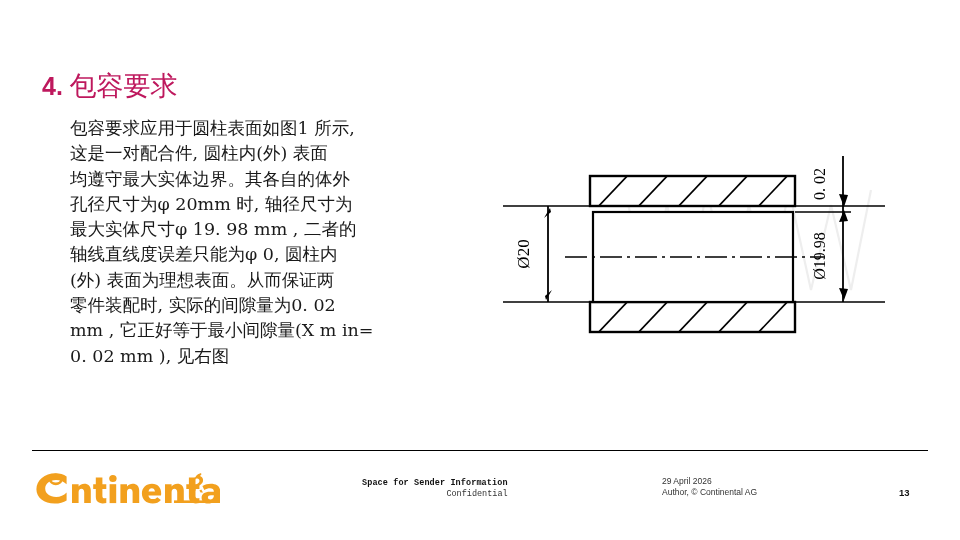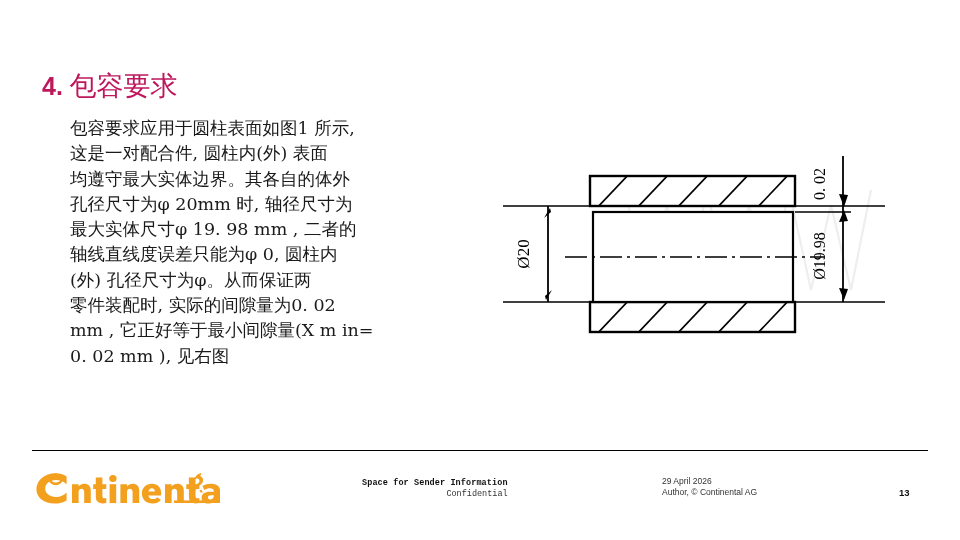--- a/index.html
+++ b/index.html
@@ -127,21 +127,21 @@
     <span>包容要求</span>
   </div>
 
   <div id="body-block">
     <div class="body-line">包容要求应用于圆柱表面如图1 所示,</div>
     <div class="body-line">这是一对配合件, 圆柱内(外) 表面</div>
     <div class="body-line">均遵守最大实体边界。其各自的体外</div>
     <div class="body-line">孔径尺寸为φ 20mm 时, 轴径尺寸为</div>
     <div class="body-line">最大实体尺寸φ 19. 98 mm , 二者的</div>
     <div class="body-line">轴线直线度误差只能为φ 0, 圆柱内</div>
-    <div class="body-line">(外) 孔径尺寸为φ。从而保证两</div>
+    <div class="body-line">(外) 表面为理想表面。从而保证两</div>
     <div class="body-line">零件装配时, 实际的间隙量为0. 02</div>
     <div class="body-line">mm , 它正好等于最小间隙量(X m in=</div>
     <div class="body-line ital">0. 02 mm ), 见右图</div>
   </div>
 
   <div id="drawing">
     <svg width="430" height="220" viewBox="0 0 430 220">
 
       <g fill="none" stroke="#eeeeee" stroke-width="2.2">
         <path d="M 130 40 L 152 140 L 172 55 L 192 140 L 212 40"></path>

